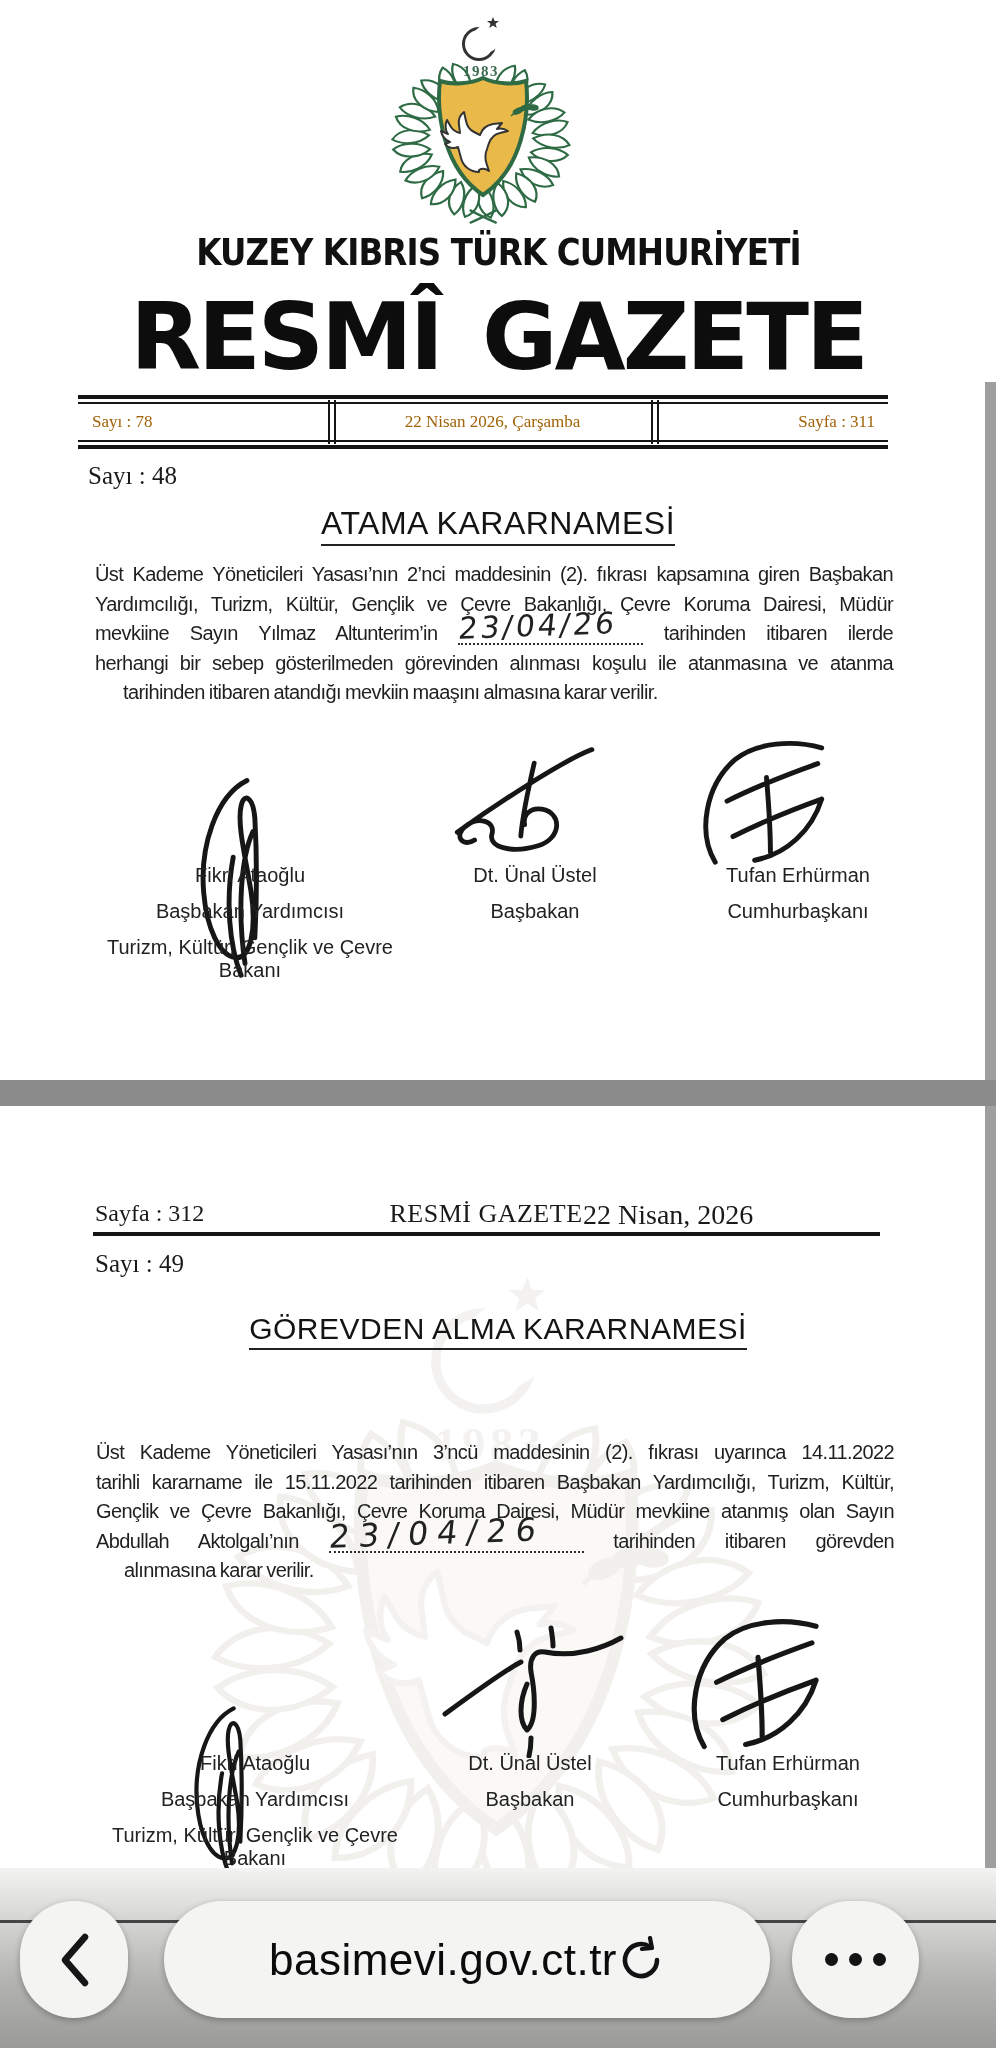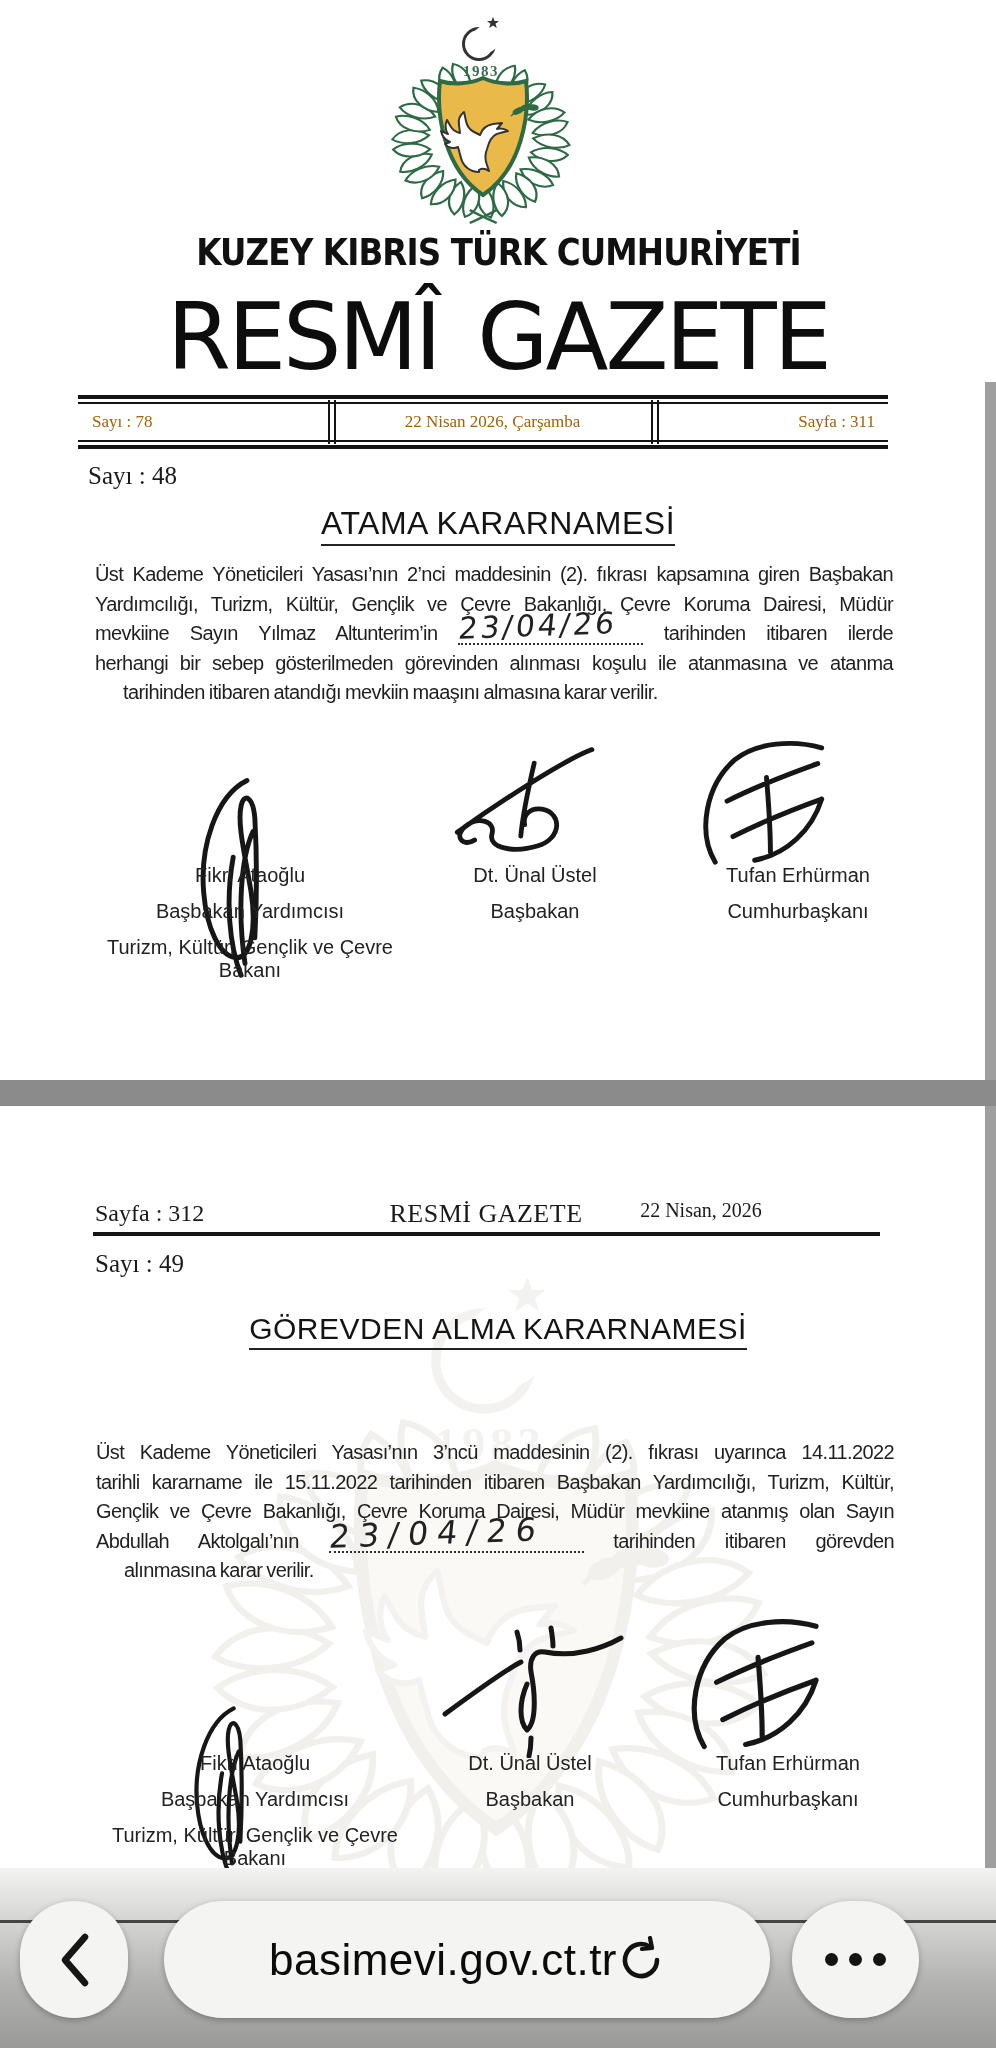--- a/index.html
+++ b/index.html
@@ -6,21 +6,21 @@
   .screen{position:relative;width:996px;height:2048px;overflow:hidden;background:#fff;
           font-family:"Liberation Sans",sans-serif;color:#1c1c1c;}
   .abs{position:absolute;}
 
   
   .emblem{left:381px;top:14px;width:200px;height:212px;}
   .country{left:0;top:231px;width:996px;text-align:center;}
   .country span{display:inline-block;transform:scaleX(0.88);transform-origin:center;
     font-family:"DejaVu Sans",sans-serif;font-weight:bold;font-size:37px;letter-spacing:-1px;color:#111;}
   .gazette{left:0;top:284px;width:996px;text-align:center;
-    font-family:"DejaVu Sans",sans-serif;font-weight:normal;font-size:92px;
+    font-family:"DejaVu Sans",sans-serif;font-weight:bold;font-size:92px;
     letter-spacing:-3px;word-spacing:12px;color:#0d0d0d;}
 
   
   .issue{left:78px;top:395px;width:810px;height:54px;}
   .issue .hline{position:absolute;left:0;width:810px;background:#141414;}
   .issue .vpair{position:absolute;top:5px;height:44px;width:8px;}
   .issue .vpair i{position:absolute;top:0;height:44px;width:2px;background:#141414;}
   .issue .cell{position:absolute;top:9px;height:19px;font-family:"Liberation Serif",serif;
                font-size:17px;color:#a16207;line-height:36px;}
   
@@ -185,21 +185,21 @@
 
   <div class="abs edge-right"></div>
   <div class="abs divider"></div>
 
   <svg class="abs watermark" viewBox="0 0 200 212" style="--gold:#f6f4ee;--green:#e4e2dd;--ink:#e9e7e2;--paper:#ffffff;--year:#e9e7e2">
     <use href="#coa"></use>
   </svg>
 
   <div class="abs serif" style="left:95px;top:1200px;font-size:24px">Sayfa : 312</div>
   <div class="abs serif" style="left:0;top:1199px;width:972px;text-align:center;font-weight:normal;font-size:26px;letter-spacing:0.5px">RESMİ GAZETE</div>
-  <div class="abs serif" style="left:551px;top:1199px;width:300px;text-align:center;font-size:20px">22 Nisan, 2026</div>
+  <div class="abs serif" style="left:583px;top:1199px;width:300px;text-align:left;font-size:28px">22 Nisan, 2026</div>
   <div class="abs p2-rule"></div>
 
   <div class="abs serif" style="left:95px;top:1250px;font-size:25px">Sayı : 49</div>
 
   <div class="abs decree-heading" style="top:1312px;font-size:30px">
     <span>GÖREVDEN ALMA KARARNAMESİ</span>
   </div>
 
   <div class="abs para" style="left:96px;top:1438px">
     <div class="bline">Üst Kademe Yöneticileri Yasası’nın 3’ncü maddesinin (2). fıkrası uyarınca 14.11.2022</div>

